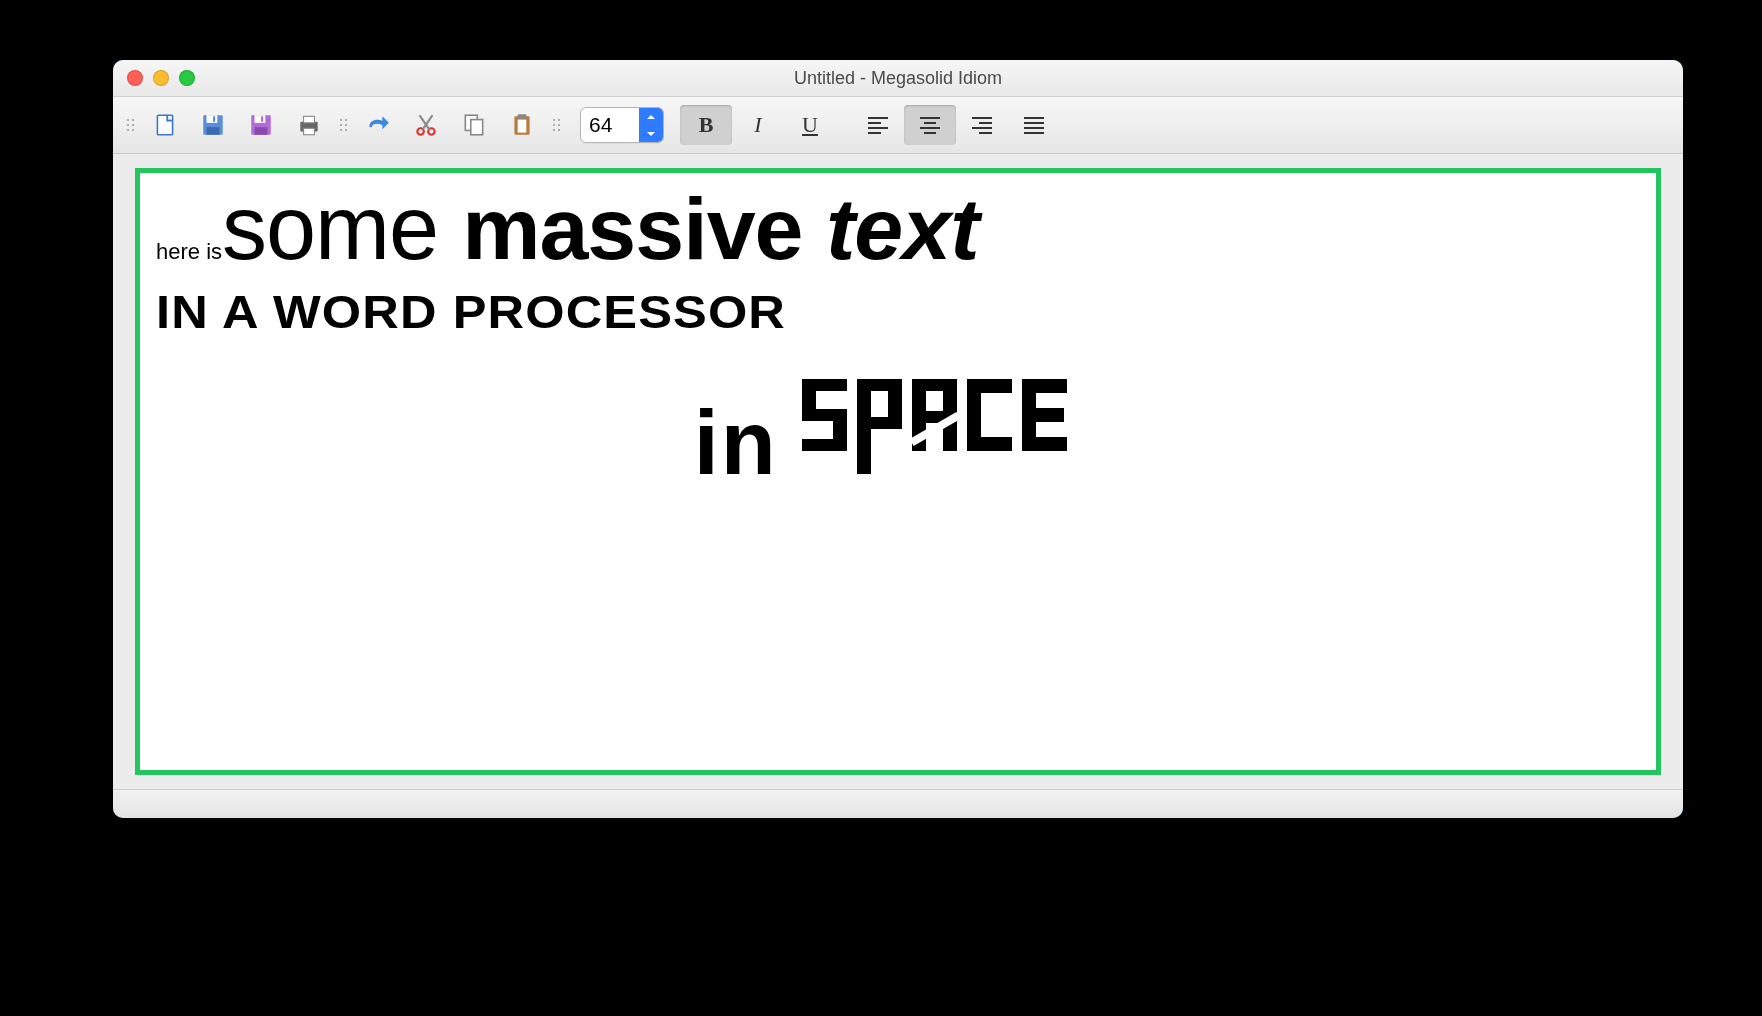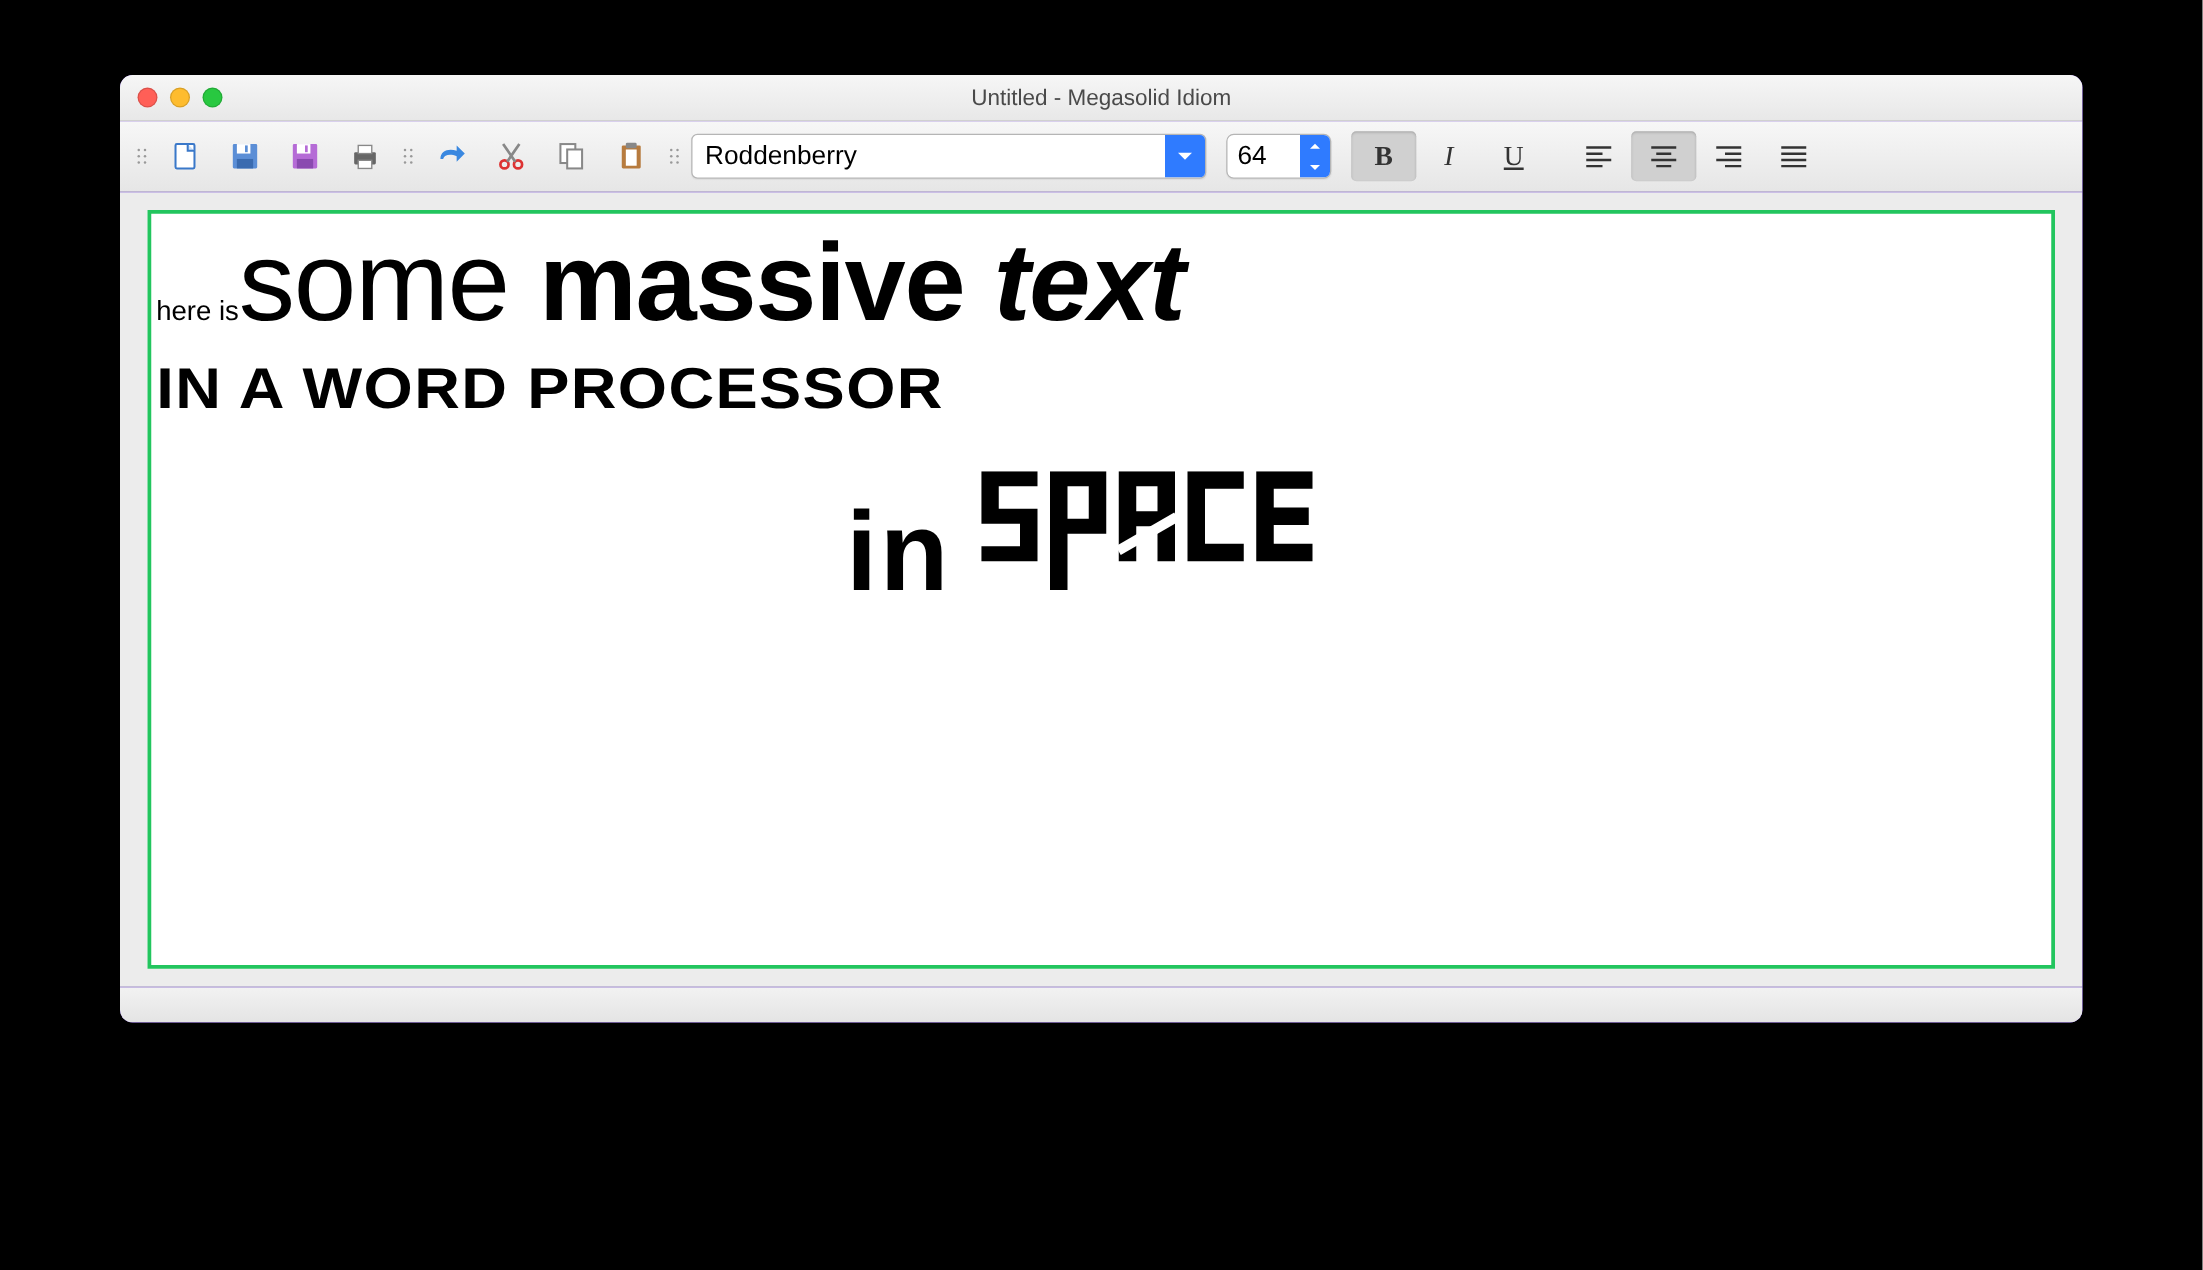--- a/index.html
+++ b/index.html
@@ -6,25 +6,25 @@
     margin: 0;
     padding: 0;
     background: #000;
     width: 1762px;
     height: 1016px;
     font-family: -apple-system, "Helvetica Neue", Arial, sans-serif;
     overflow: hidden;
   }
   .window {
     position: absolute;
-    left: 96px;
+    left: 113px;
     top: 60px;
     width: 1570px;
     height: 758px;
-    background: #8b5cf6;
+    background: #0ea5e9;
     border-radius: 10px;
     box-shadow: 0 25px 60px rgba(0,0,0,.55), 0 0 0 1px rgba(0,0,0,.05);
     overflow: hidden;
     display: flex;
     flex-direction: column;
   }
   .titlebar {
     height: 36px;
     background: linear-gradient(#f6f6f6,#e8e8e8);
     border-bottom: 1px solid #d0d0d0;
@@ -139,22 +139,22 @@
 
   .canvas-wrap {
     flex:1;
     background:#ececec;
     padding: 14px 22px;
     overflow:hidden;
   }
   .page {
     background:#fff;
     width:100%; height:100%;
-    border:3px solid #22c55e;
-    padding: 10px 4px;
+    border:5px solid #22c55e;
+    padding: 10px 16px;
     box-sizing:border-box;
   }
   .line1 {
     font-family: "Helvetica Neue", Arial, sans-serif;
     color:#000;
     line-height:1;
     white-space:nowrap;
   }
   .line1 .small { font-size:22px; }
   .line1 .big1 { font-size:90px; letter-spacing:-1px; }
@@ -303,28 +303,20 @@
         <span>
           <i></i>
           <i></i>
         </span>
         <span>
           <i></i>
           <i></i>
         </span>
       </div>
 
-    <div class="font-select">
-      <input type="text" value="Roddenberry" style="">
-      <div class="sel-arrow">
-        <svg viewBox="0 0 10 10">
-            <path d="M1 3 L5 7 L9 3 Z"></path>
-          </svg>
-      </div>
-    </div>
 
     <div class="size-select">
       <input type="text" value="64" style="">
       <div class="spin">
         <div>
             <svg viewBox="0 0 10 8">
               <path d="M1 6 L5 2 L9 6 Z"></path>
             </svg>
           </div>
         <div>

